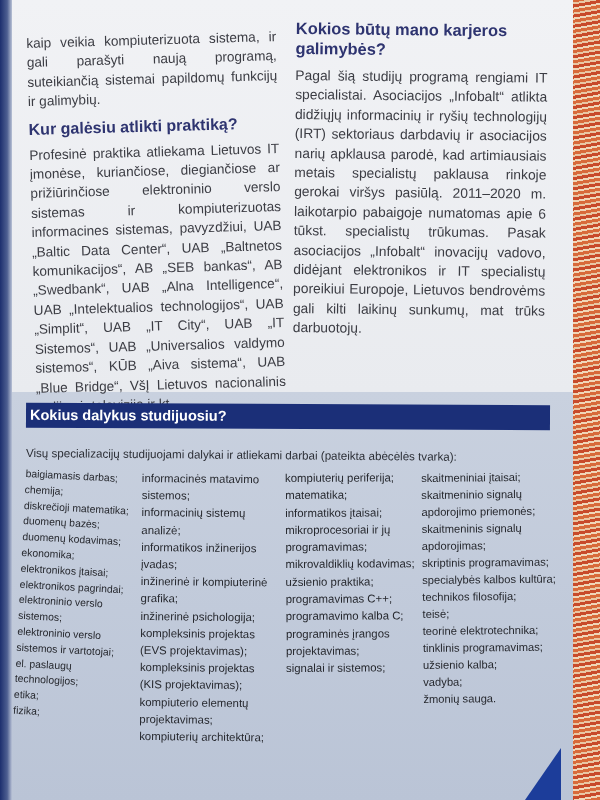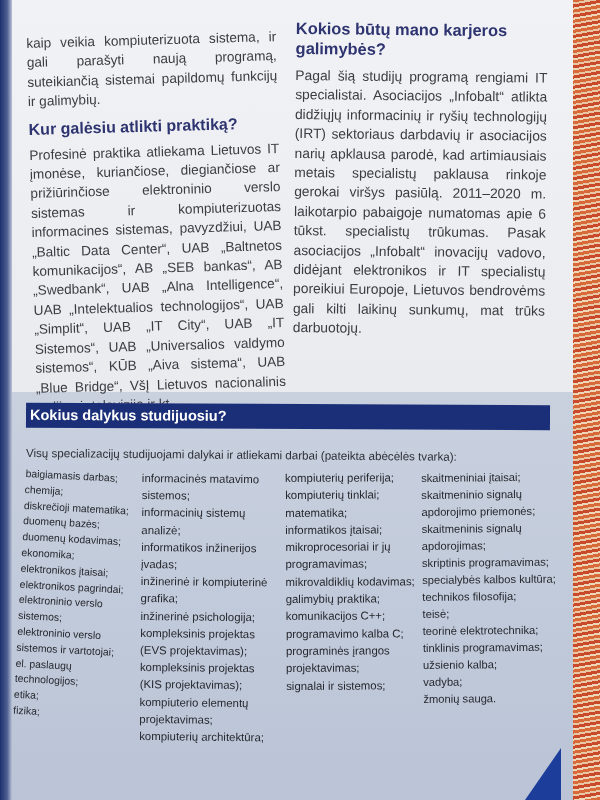--- a/index.html
+++ b/index.html
@@ -69,27 +69,26 @@
       <div>informatikos inžinerijos įvadas;</div>
       <div>inžinerinė ir kompiuterinė grafika;</div>
       <div>inžinerinė psichologija;</div>
       <div>kompleksinis projektas (EVS projektavimas);</div>
       <div>kompleksinis projektas (KIS projektavimas);</div>
       <div>kompiuterio elementų projektavimas;</div>
       <div>kompiuterių architektūra;</div>
     </div>
   <div class="subj-col" id="c3">
       <div>kompiuterių periferija;</div>
-      <div>kompiuterių tinklai;</div>
       <div>matematika;</div>
       <div>informatikos įtaisai;</div>
       <div>mikroprocesoriai ir jų programavimas;</div>
       <div>mikrovaldiklių kodavimas;</div>
-      <div>galimybių praktika;</div>
-      <div>komunikacijos C++;</div>
+      <div>užsienio praktika;</div>
+      <div>programavimas C++;</div>
       <div>programavimo kalba C;</div>
       <div>programinės įrangos projektavimas;</div>
       <div>signalai ir sistemos;</div>
     </div>
   <div class="subj-col" id="c4">
       <div>skaitmeniniai įtaisai;</div>
       <div>skaitmeninio signalų apdorojimo priemonės;</div>
       <div>skaitmeninis signalų apdorojimas;</div>
       <div>skriptinis programavimas;</div>
       <div>specialybės kalbos kultūra;</div>

